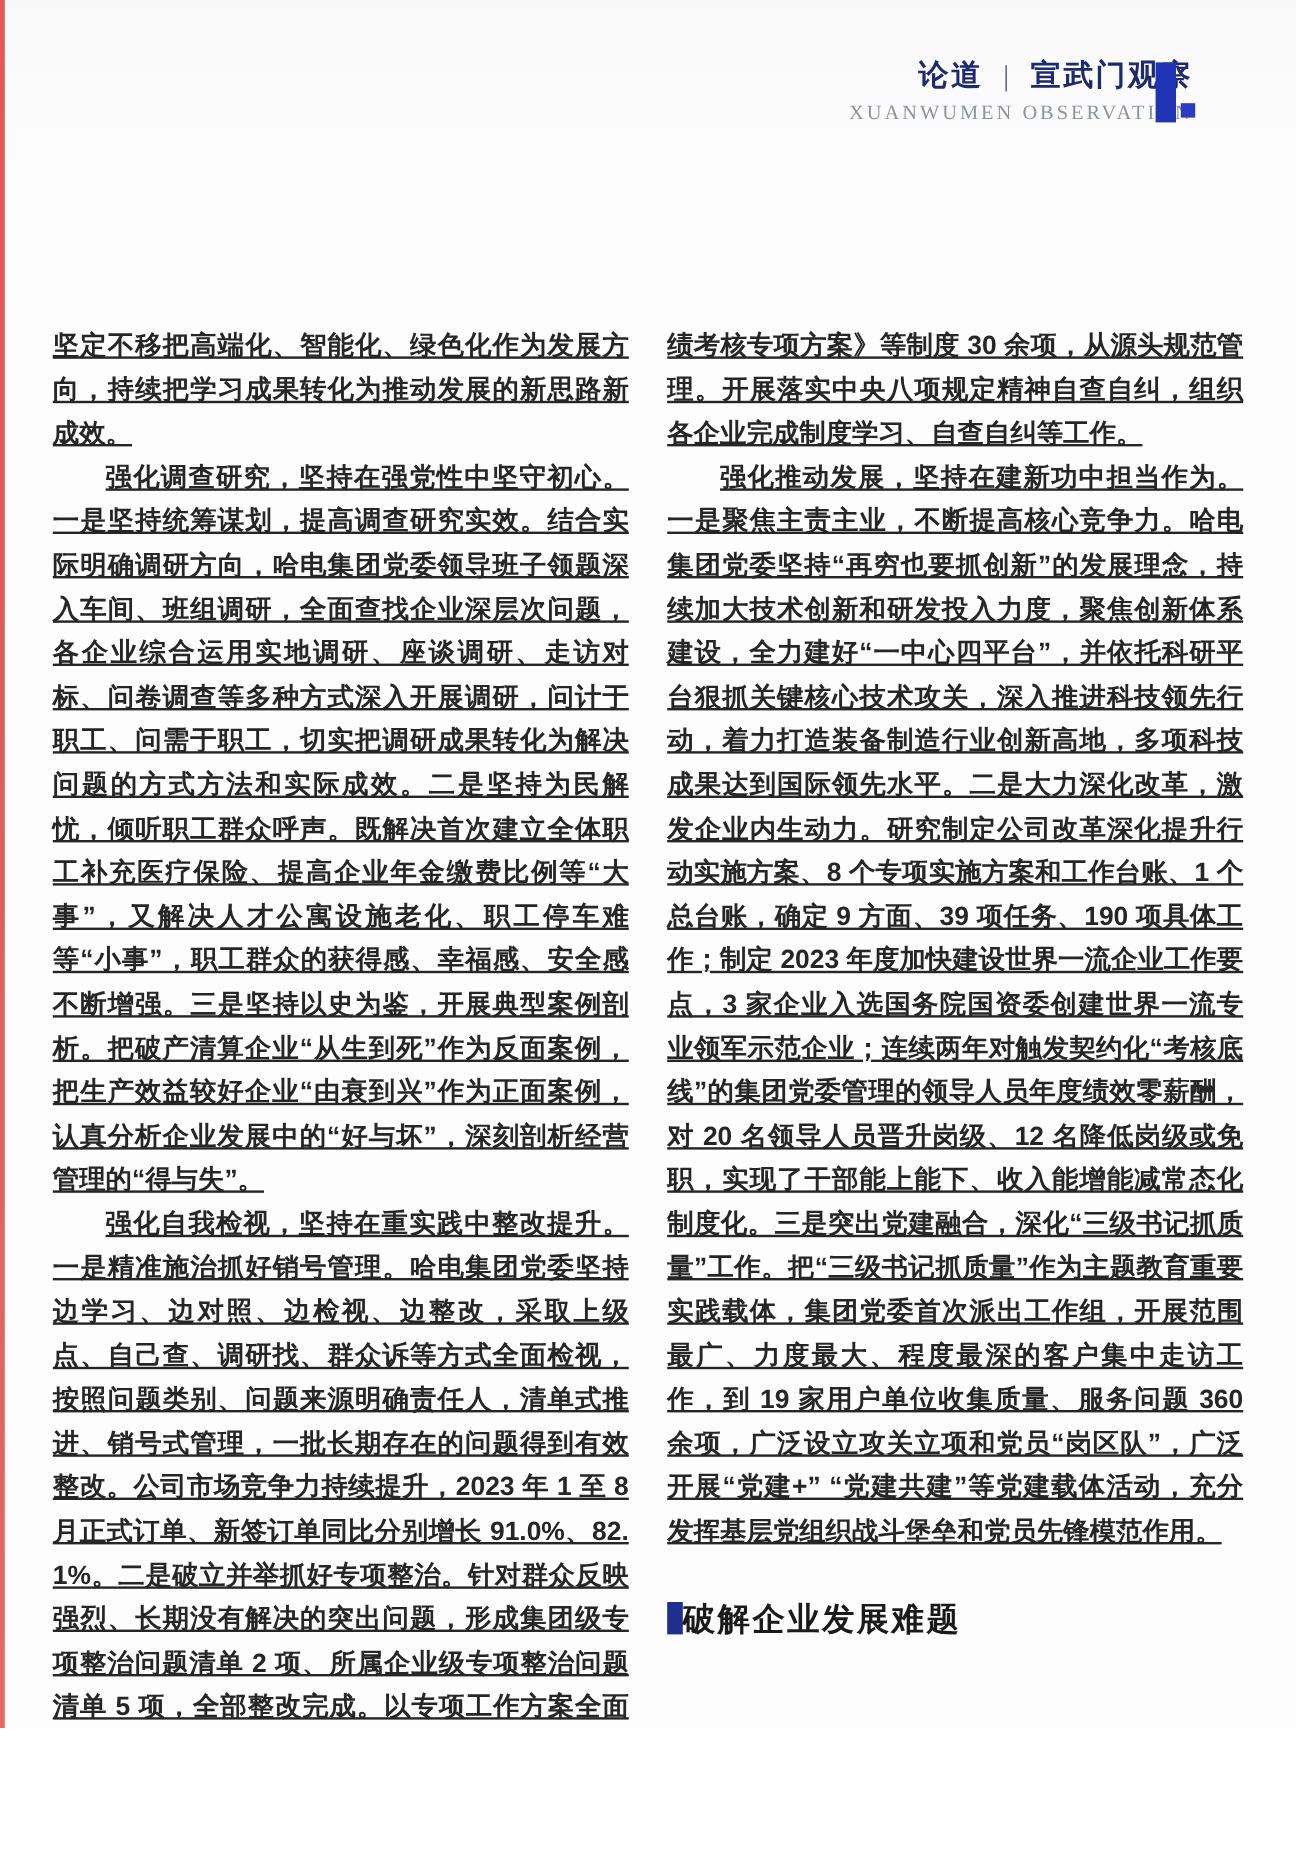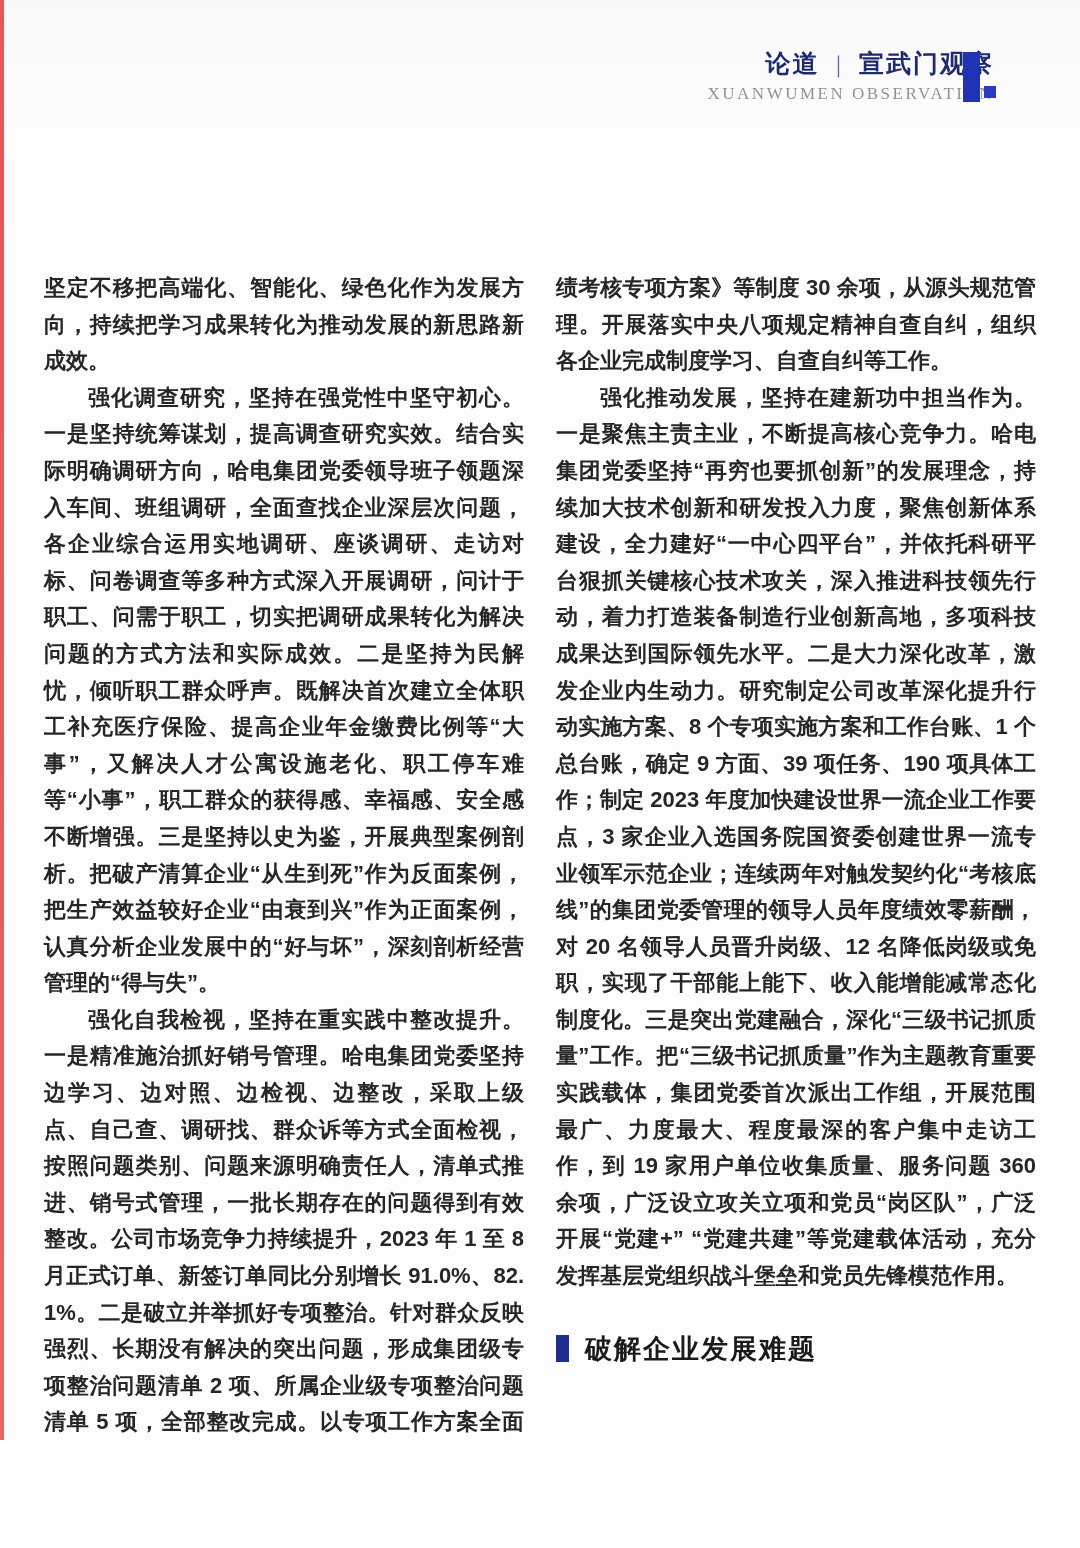--- a/index.html
+++ b/index.html
@@ -37,25 +37,25 @@
   .brand-square{position:absolute;left:21px;top:34px;width:12px;height:12px;background:#2c3cc0;}
   
   .col{
     position:absolute;top:270px;width:480px;
     font-size:22px;line-height:36.6px;color:#262626;font-weight:600;
     text-align:justify;text-justify:inter-character;
     word-break:break-all;overflow-wrap:anywhere;
   }
   .col-left{left:44px;}
   .col-right{left:556px;}
-  .col p{margin:0;padding:0;}
+  .col p{margin:0;padding:0;text-decoration:underline;}
   .col p.indent{text-indent:2em;}
   
   .section-heading{
-    display:flex;align-items:center;gap:16px;
+    display:flex;align-items:center;
     margin:38px 0 30px 0;
   }
   .section-bullet{
     width:13px;height:27px;background:#1e2f8e;flex:0 0 auto;
   }
   .section-heading-text{
     font-size:27px;font-weight:bold;color:#1a1a1a;letter-spacing:2px;
     line-height:1.2;text-indent:0;
   }
   

